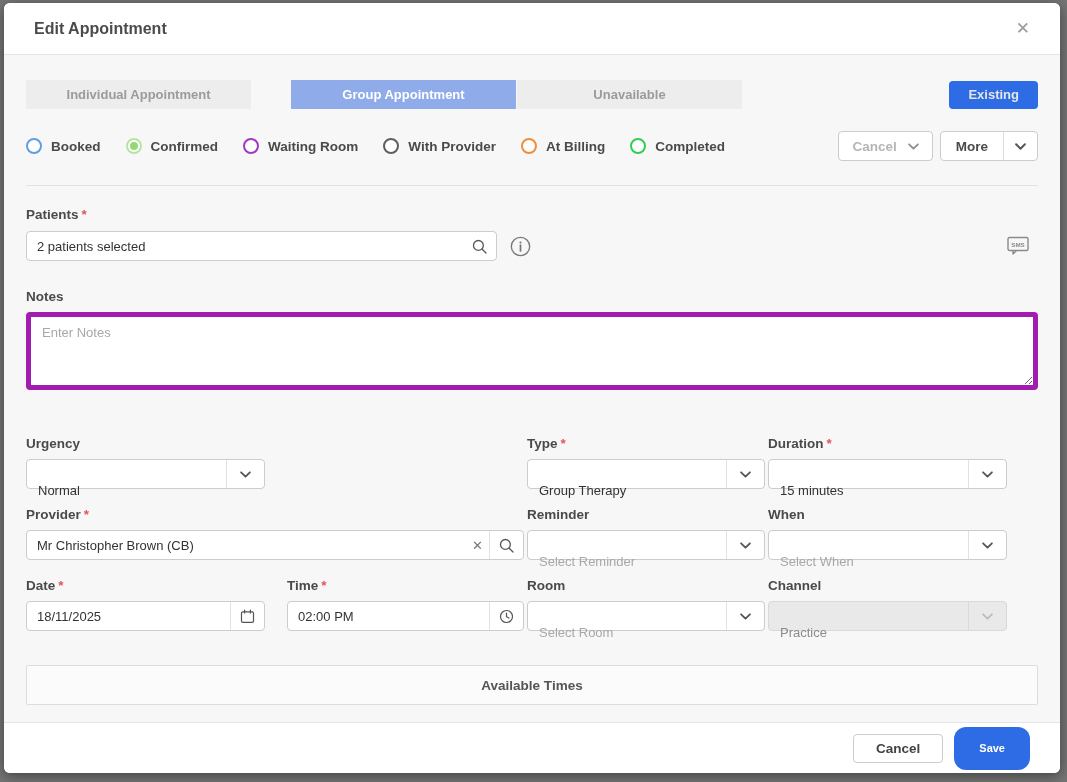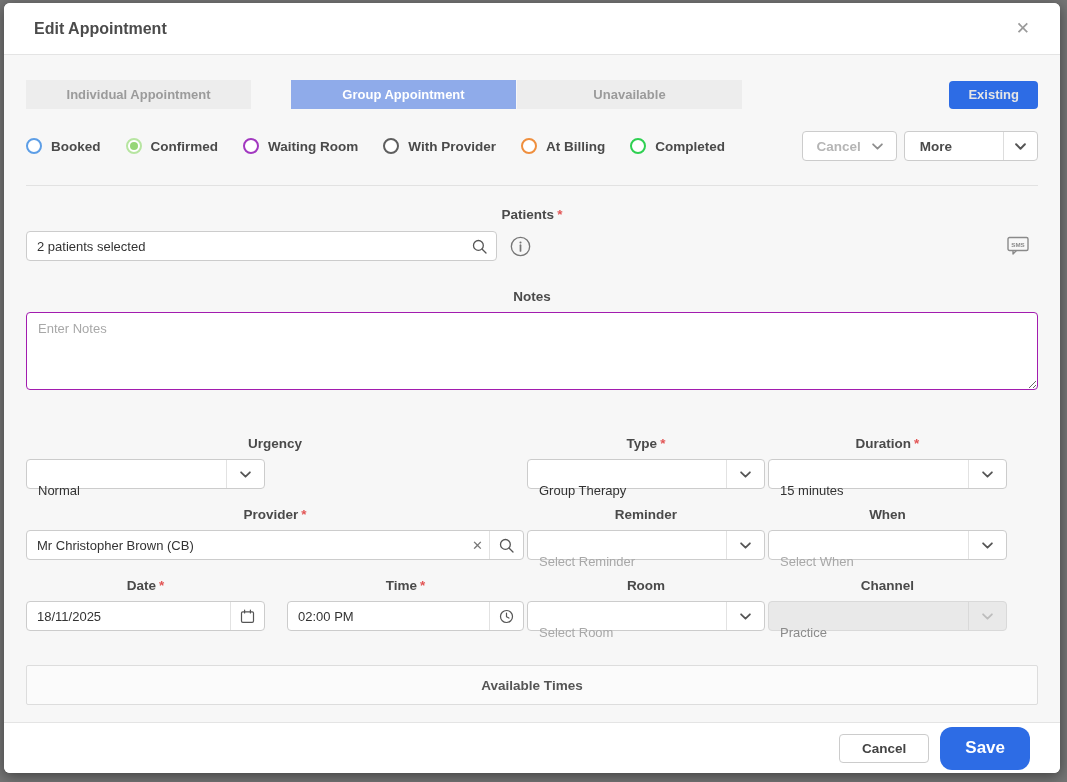--- a/index.html
+++ b/index.html
@@ -45,34 +45,34 @@
   .radio-ring {
     width:16px; height:16px; border-radius:50%; border:2px solid #999;
     margin-right:9px; display:flex; align-items:center; justify-content:center; background:#fff;
   }
   .radio-dot { width:8px; height:8px; border-radius:50%; }
   .radio-label { font-size:13.5px; font-weight:600; color:#4a4a4a; }
 
   .top-actions { margin-left:auto; display:flex; gap:7px; }
   .btn-outline {
     border:1px solid #ccc; border-radius:4px; background:#fff; height:30px;
-    display:flex; align-items:center; font-size:13.5px; font-weight:600; cursor:pointer;gap:36px;
+    display:flex; align-items:center; font-size:13.5px; font-weight:600; cursor:pointer;
   }
   .cancel-top { color:#b5b5b5; padding:0 13px; gap:11px; }
   .cancel-top .caret { color:#8e8e8e; display:flex; }
   .more-btn { color:#4a4a4a; padding:0; }
   .more-label { padding:0 15px; }
   .more-caret {
     border-left:1px solid #ddd; align-self:stretch; display:flex; align-items:center;
     padding:0 11px; color:#555;
   }
 
   hr.sep { border:none; border-top:1px solid #e2e2e2; margin:24px 0 0; }
 
-  .field-label { font-size:13.5px; font-weight:600; color:#4a4a4a;text-align:center; }
+  .field-label { font-size:13.5px; font-weight:600; color:#4a4a4a; }
   .req { color:#e25555; margin-left:3px; font-weight:700; }
 
   .patients-block { margin-top:21px; }
   .patients-row { margin-top:9px; display:flex; align-items:center; }
   .input-box {
     background:#fff; border:1px solid #ccc; border-radius:4px; height:30px;
     display:flex; align-items:center;
   }
   .input-box input {
     border:none; outline:none; flex:1; font-size:13px; color:#333;
@@ -81,21 +81,21 @@
   .input-box input::placeholder { color:#a8a8a8; }
   .patients-input { width:471px;gap:24px; }
   .icon-in { padding:0 9px; color:#555; display:flex; align-items:center; }
   .divider-l { border-left:1px solid #e2e2e2; align-self:stretch; }
   .clear-x { color:#777; font-size:13px; padding:0 6px 0 8px; display:flex; align-items:center; }
   .info-icon { margin-left:13px; color:#777; display:flex; }
   .sms-icon { margin-left:auto; color:#8a8a8a; margin-right:8px; display:flex; }
 
   .notes-block { margin-top:28px; }
   textarea.notes {
-    margin-top:8px; width:100%; height:78px; border:1px solid #a21caf; border-radius:4px;
+    margin-top:8px; width:100%; height:78px; border:5px solid #a21caf; border-radius:4px;
     padding:8px 11px; font-family:inherit; font-size:13px; color:#333; background:#fff;
   }
   textarea.notes::placeholder { color:#a8a8a8; }
 
   .grid3 { display:grid; grid-template-columns:498px 238px 239px; column-gap:3px; }
   .row-1 { margin-top:42px; }
   .row-n { margin-top:18px; }
   .cell .control { margin-top:8px; }
 
   .select {
@@ -124,21 +124,21 @@
   
   .modal-footer {
     flex:none; background:#fff; border-top:1px solid #e4e4e4; height:51px;
     display:flex; align-items:center; justify-content:flex-end; padding:0 30px; gap:11px;
   }
   .cancel-btn {
     border:1px solid #ccc; background:#fff; color:#444; font-size:13.5px; font-weight:600;
     height:29px; padding:0 22px; border-radius:4px; font-family:inherit; cursor:pointer;
   }
   .save-btn {
-    background:#2d6ce5; color:#fff; font-weight:700; font-size:17px;
+    background:#2d6ce5; color:#fff; font-weight:700; font-size:11px;
     height:43px; padding:0 25px; border-radius:12px; border:none; font-family:inherit; cursor:pointer;
   }
 </style>
 </head>
 <body>
 
 <div class="modal">
 
   <div class="modal-header">
     <div class="modal-title">Edit Appointment</div>

